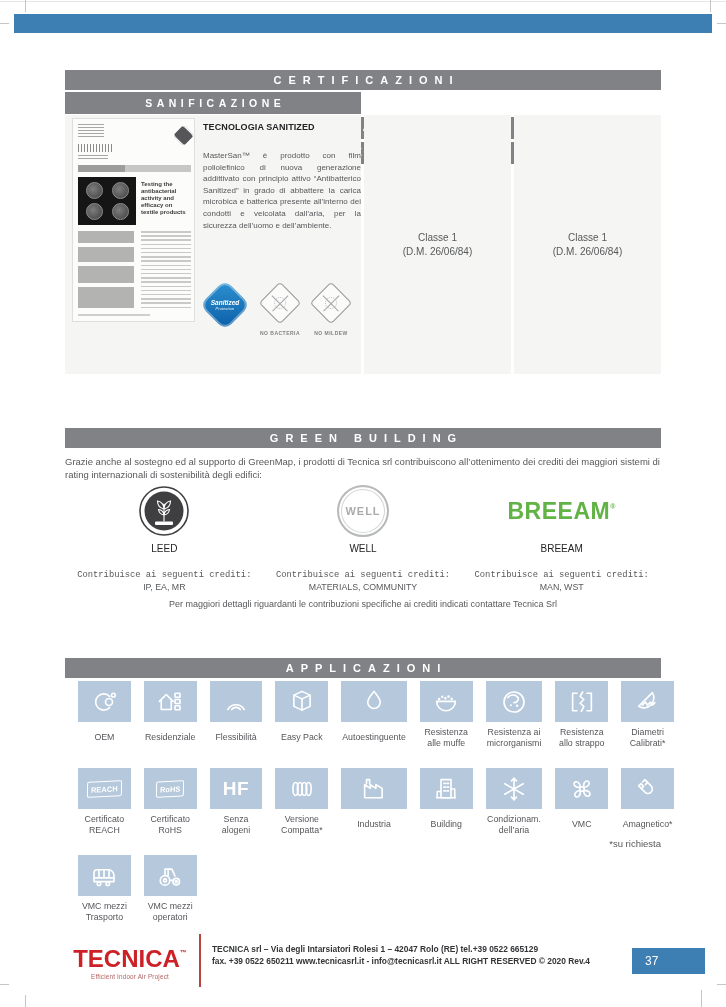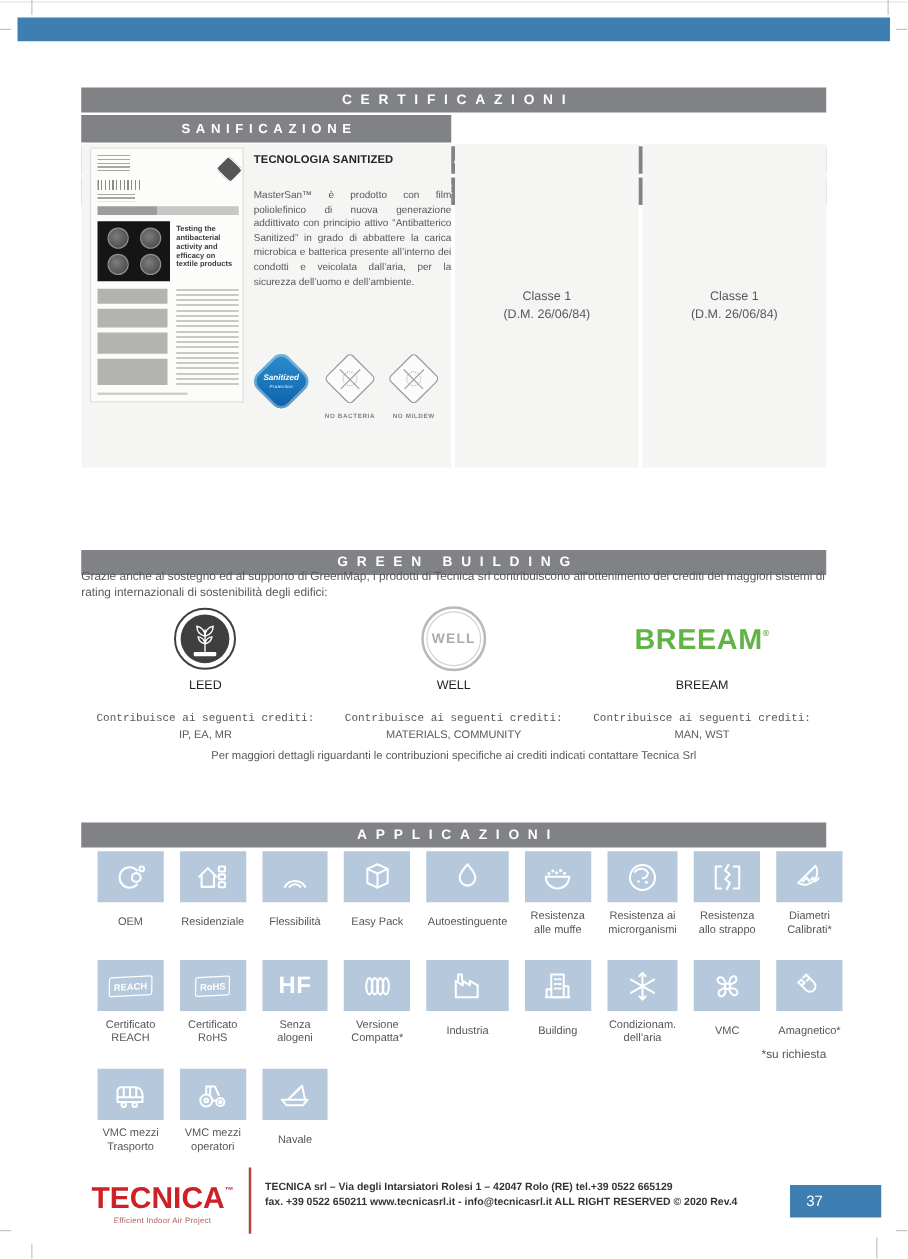--- a/index.html
+++ b/index.html
@@ -184,21 +184,21 @@
       <div class="classe">(D.M. 26/06/84)</div>
     </div>
     <div class="cb cb3">
       <div class="classe">Classe 1</div>
       <div class="classe">(D.M. 26/06/84)</div>
     </div>
   </div>
 </section>
 
 <section>
-  <div class="gbar" style="top:440px">GREEN BUILDING</div>
+  <div class="gbar" style="top:428px">GREEN BUILDING</div>
   <p class="green-intro">Grazie anche al sostegno ed al supporto di GreenMap, i prodotti di Tecnica srl contribuiscono all’ottenimento dei crediti dei maggiori sistemi di rating internazionali di sostenibilità degli edifici:</p>
   <div class="green-logos">
     <div class="glogo">
       <div class="logo-box">
         <svg width="52" height="52" viewBox="0 0 52 52">
           <circle cx="26" cy="26" r="24" fill="none" stroke="#3f3f41" stroke-width="1.6"></circle>
           <circle cx="26" cy="26" r="19.5" fill="#3f3f41"></circle>
           <path d="M26 36V19 M26 24c-4-1-6.5-4-6.5-8 4 .5 6.5 4 6.5 8z M26 24c4-1 6.5-4 6.5-8-4 .5-6.5 4-6.5 8z M26 30c-3-.5-5-2.5-5.5-5.5 3 .3 5 2.5 5.5 5.5z M26 30c3-.5 5-2.5 5.5-5.5-3 .3-5 2.5-5.5 5.5z" fill="none" stroke="#fff" stroke-width="1.1" stroke-linecap="round"></path>
           <rect x="17" y="36.5" width="18" height="3.5" rx="1" fill="#fff"></rect>
         </svg>
@@ -418,30 +418,20 @@
           <svg width="30" height="30" viewBox="0 0 24 24" fill="none" stroke="#fff" stroke-width="1.3" stroke-linecap="round" stroke-linejoin="round">
             <circle cx="8" cy="15.5" r="3.8"></circle>
             <circle cx="8" cy="15.5" r="1.2"></circle>
             <circle cx="17" cy="16.5" r="2.6"></circle>
             <circle cx="17" cy="16.5" r=".8"></circle>
             <path d="M8 11.5v-5h5.5l2.5 5.5"></path>
             <path d="M10.5 6.5v5M12 15.5h2.5"></path>
           </svg>
         </div>
         <div class="app-label">VMC mezzi operatori</div>
-      </div>
-      <div class="app-item">
-        <div class="app-icon">
-          <svg width="30" height="30" viewBox="0 0 24 24" fill="none" stroke="#fff" stroke-width="1.3" stroke-linecap="round" stroke-linejoin="round">
-            <path d="M3.5 15h16.5l-2.8 3.5H6.5z"></path>
-            <path d="M8 14.5L16.5 6l1.8 8.5"></path>
-            <path d="M10.5 12.2l5.5-5.5"></path>
-          </svg>
-        </div>
-        <div class="app-label">Navale</div>
       </div>
     </div>
   <div class="apps-note">*su richiesta</div>
 </section>
 
 <footer>
   <div class="f-logo">
     <div class="f-logo-text"><span>TECNICA</span><sup>™</sup></div>
     <div class="f-tagline">Efficient Indoor Air Project</div>
   </div>

